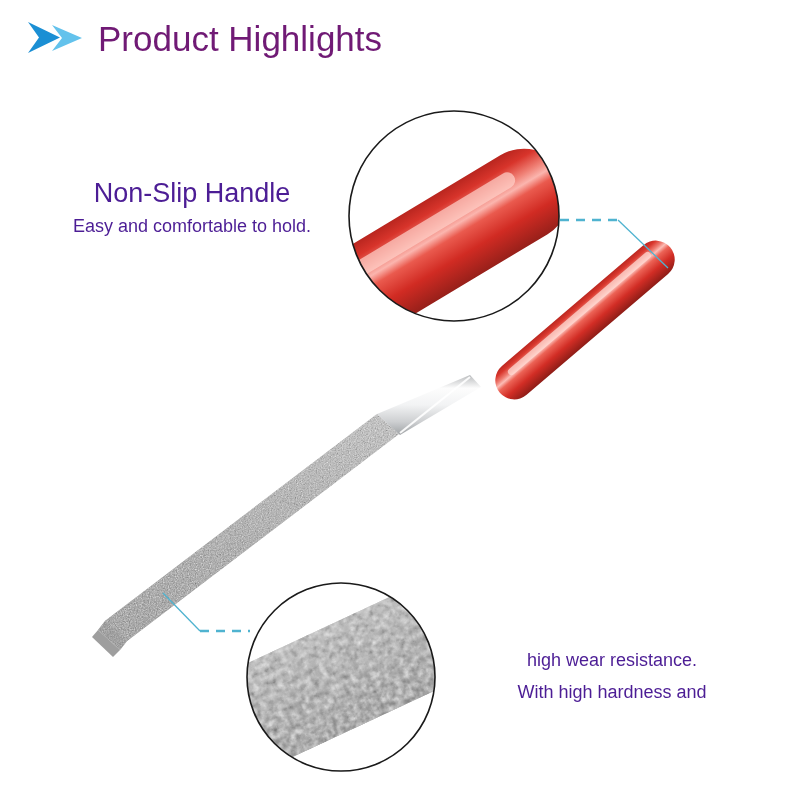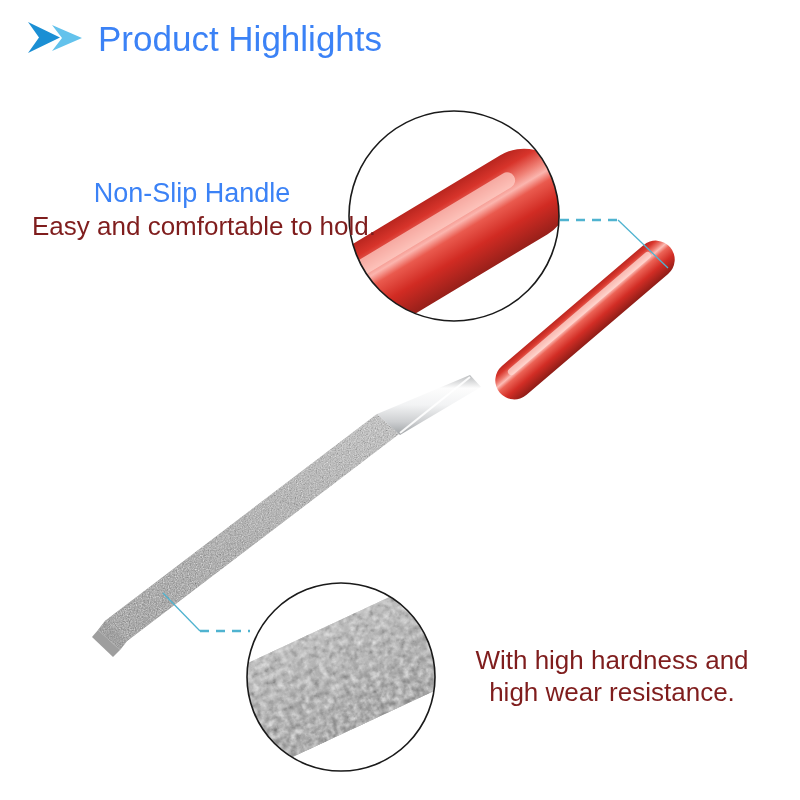--- a/index.html
+++ b/index.html
@@ -28,40 +28,40 @@
     align-items: center;
     gap: 10px;
   }
   .header-arrow {
     display: block;
     width: 62px;
     height: 40px;
   }
   .header-title {
     font-size: 35px;
-    color: #3b82f6;
+    color: #701a75;
     letter-spacing: 0px;
     line-height: 1;
     white-space: nowrap;
   }
   
   .callout {
     position: absolute;
     white-space: nowrap;
   }
   .callout-title {
-    color: #3b82f6;
+    color: #4c1d95;
     font-size: 27px;
     line-height: 34px;
     margin: 0;
     font-weight: normal;
   }
   .callout-line {
-    color: #7f1d1d;
-    font-size: 26px;
+    color: #4c1d95;
+    font-size: 18px;
     line-height: 32px;
     margin: 0;
   }
   #callout-handle {
     left: 32px;
     top: 176px;
     text-align: center;
     width: 320px;
   }
   #callout-files {
@@ -221,17 +221,17 @@
     </svg>
     <span class="header-title">Product Highlights</span>
   </div>
 
   <div class="callout" id="callout-handle">
     <p class="callout-title">Non-Slip Handle</p>
     <p class="callout-line">Easy and comfortable to hold.</p>
   </div>
 
   <div class="callout" id="callout-files">
+    <p class="callout-line">high wear resistance.</p>
     <p class="callout-line">With high hardness and</p>
-    <p class="callout-line">high wear resistance.</p>
   </div>
 
 </div>
 
 </body></html>

